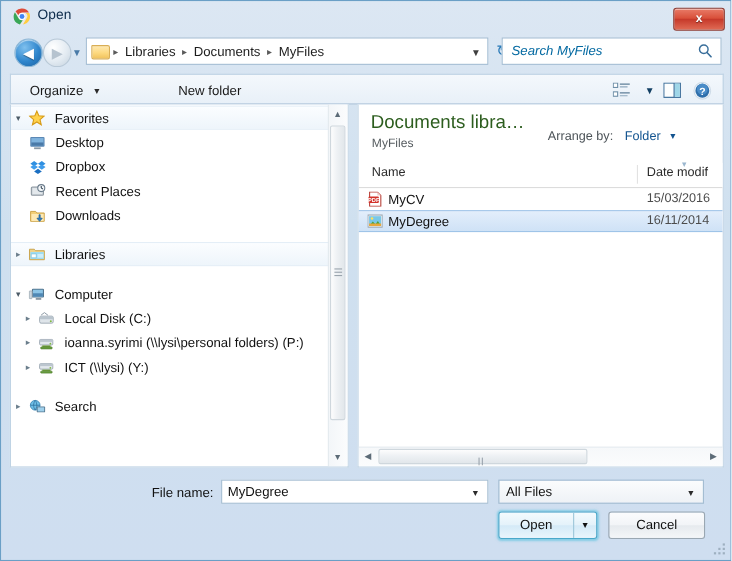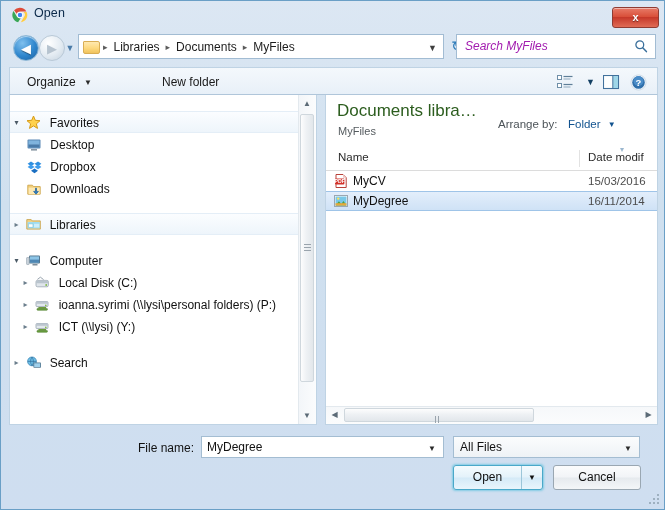--- a/index.html
+++ b/index.html
@@ -169,21 +169,21 @@
     width: 200px; height: 25px;
     box-sizing: border-box;
     background: #ffffff;
     border: 1px solid #a2bcd3;
   }
   .search-ph {
     position: absolute;
     left: 8px; top: 4px;
     font-style: italic;
     font-size: 12px;
-    color: #a21caf;
+    color: #0369a1;
   }
   .search-icon {
     position: absolute;
     right: 7px; top: 4px;
     width: 14px; height: 14px;
   }
 
   
   .cmdbar {
     position: absolute;
@@ -235,21 +235,21 @@
     box-sizing: border-box;
     background: #ffffff;
     border: 1px solid #bfd3e4;
     border-top: none;
     overflow: hidden;
   }
   .tree {
     position: absolute;
     left: 0; top: 0;
     width: 290px;
-    padding-top: 16px;
+    padding-top: 1px;
   }
   .tree-row {
     position: relative;
     height: 22px;
     line-height: 22px;
     font-size: 12px;
     color: #111;
     white-space: nowrap;
     cursor: default;
   }
@@ -709,20 +709,32 @@
             <polygon points="4,1.4 7.5,3.8 4,6.2 0.6,3.8" fill="#2f8fe0"></polygon>
             <polygon points="11,1.4 14.4,3.8 11,6.2 7.5,3.8" fill="#2f8fe0"></polygon>
             <polygon points="4,10.8 7.5,8.4 11,10.8 7.5,13.2" fill="#1b6fc2"></polygon>
             <polygon points="0.6,6.9 4,4.5 7.5,6.9 4,9.3" fill="#3f9ceb"></polygon>
             <polygon points="7.5,6.9 11,4.5 14.4,6.9 11,9.3" fill="#3f9ceb"></polygon>
           </svg>
         </span>
         <span class="tlabel">Dropbox</span>
       </div>
 
+      <div class="tree-row indent2">
+        <span class="ticon">
+          <svg width="15" height="14" viewBox="0 0 15 14">
+            <rect x="1.5" y="3" width="11" height="7.5" rx="1" fill="#c5ccd3" stroke="#8e98a1"></rect>
+            <rect x="2.5" y="4" width="9" height="5.5" fill="#e3e8ec"></rect>
+            <circle cx="10.5" cy="4" r="3.2" fill="#f4f7f9" stroke="#6b7c8c" stroke-width="1"></circle>
+            <line x1="10.5" y1="4" x2="10.5" y2="2.2" stroke="#3a4a58" stroke-width="1"></line>
+            <line x1="10.5" y1="4" x2="12" y2="4.8" stroke="#3a4a58" stroke-width="1"></line>
+          </svg>
+        </span>
+        <span class="tlabel">Recent Places</span>
+      </div>
 
       <div class="tree-row indent2">
         <span class="ticon">
           <svg width="15" height="14" viewBox="0 0 15 14">
             <path d="M0.8 3.2h4.6l1.2 1.4h6.6v7.6H0.8z" fill="#f3cf77" stroke="#cda54c" stroke-width="0.9"></path>
             <path d="M1.6 5.6h11v6.4h-11z" fill="#fde9b4"></path>
             <path d="M9.5 6.2v3.2h1.9L9 12.2 6.6 9.4h1.9V6.2z" fill="#2f7fc4" stroke="#1d5e98" stroke-width="0.7"></path>
           </svg>
         </span>
         <span class="tlabel">Downloads</span>

